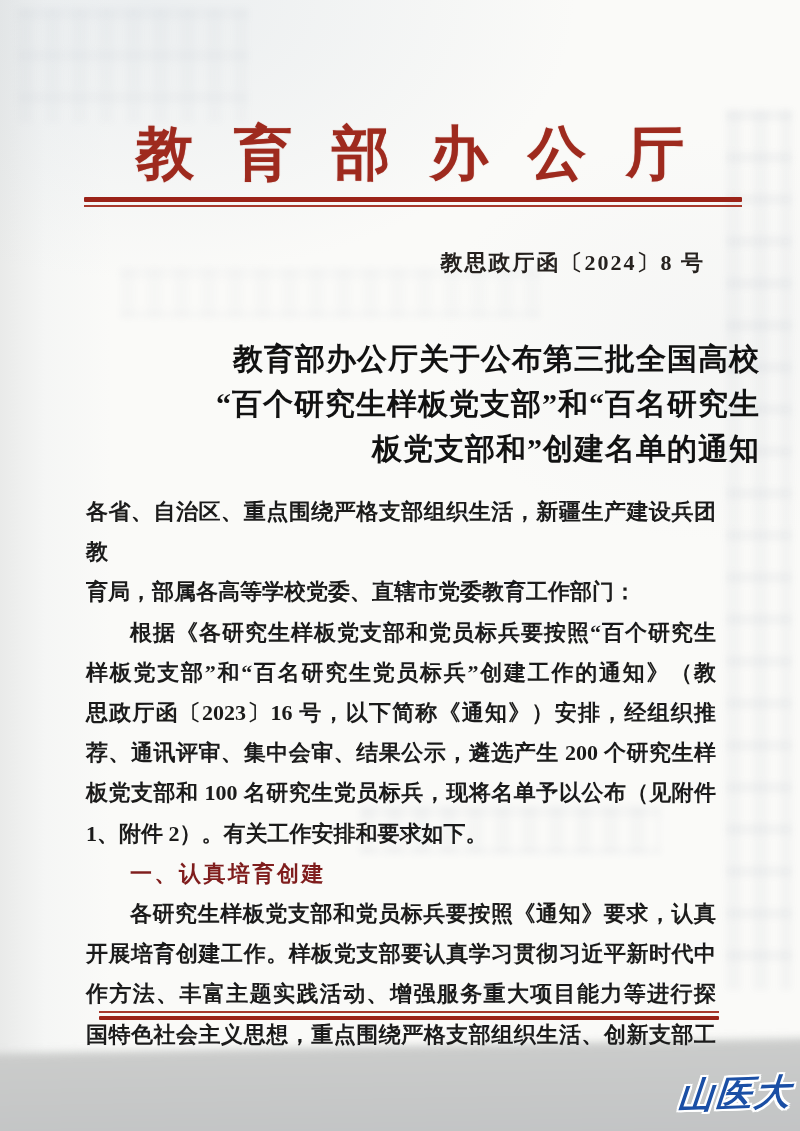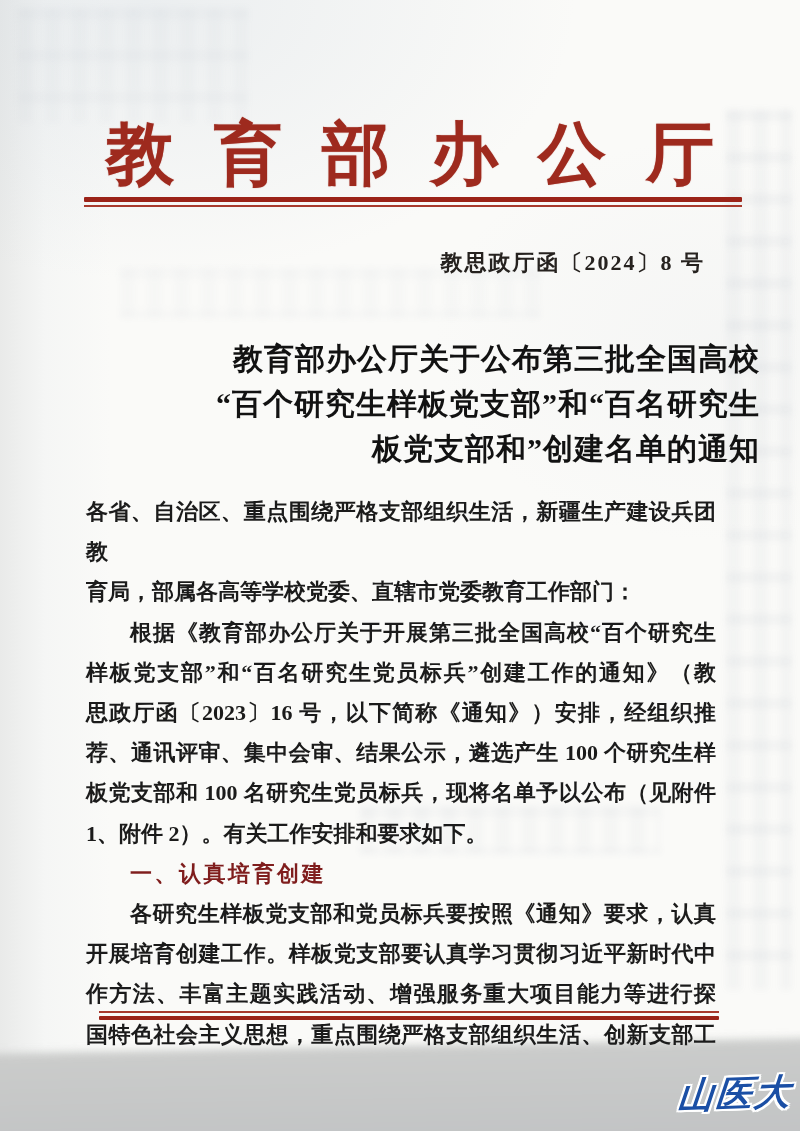--- a/index.html
+++ b/index.html
@@ -42,21 +42,21 @@
     filter:blur(3px);opacity:.6;
   }
   .bleed.b1{left:726px;top:110px;width:66px;height:880px;}
   .bleed.b2{left:18px;top:8px;width:230px;height:115px;opacity:.35;}
   .bleed.b3{left:360px;top:806px;width:300px;height:48px;opacity:.45;}
   .bleed.b4{left:120px;top:268px;width:420px;height:50px;opacity:.3;}
 
   .header-title{
     position:absolute;top:122px;left:0;width:800px;
     text-align:center;white-space:nowrap;
-    font-weight:700;font-size:68px;line-height:64px;
+    font-weight:700;font-size:58px;line-height:64px;
     letter-spacing:40px;padding-left:60px;box-sizing:border-box;
     color:var(--header-red);
     text-shadow:0 0 1px rgba(158,42,30,.6);
   }
   .rule-top{position:absolute;top:197px;left:84px;width:658px;}
   .rule-top .thick{height:5px;background:var(--rule-red);border-radius:1px;}
   .rule-top .gap{height:3px;}
   .rule-top .thin{height:2px;background:var(--rule-red-light);}
 
   .doc-number{
@@ -126,24 +126,24 @@
 
   <div class="doc-title">
     <div>教育部办公厅关于公布第三批全国高校</div>
     <div>“百个研究生样板党支部”和“百名研究生</div>
     <div>板党支部和”创建名单的通知</div>
   </div>
 
   <div class="doc-body">
     <div class="line fill">各省、自治区、重点围绕严格支部组织生活，新疆生产建设兵团教</div>
     <div class="line">育局，部属各高等学校党委、直辖市党委教育工作部门：</div>
-    <div class="line indent fill">根据《教育部办公厅关于开展第三批全国高校“百个研究生</div>
+    <div class="line indent fill">根据《各研究生样板党支部和党员标兵要按照“百个研究生</div>
     <div class="line fill">样板党支部”和“百名研究生党员标兵”创建工作的通知》（教</div>
     <div class="line fill">思政厅函〔2023〕16 号，以下简称《通知》）安排，经组织推</div>
-    <div class="line fill">荐、通讯评审、集中会审、结果公示，遴选产生 100 个研究生样</div>
+    <div class="line fill">荐、通讯评审、集中会审、结果公示，遴选产生 200 个研究生样</div>
     <div class="line fill">板党支部和 100 名研究生党员标兵，现将名单予以公布（见附件</div>
     <div class="line">1、附件 2）。有关工作安排和要求如下。</div>
     <div class="line heading indent">一、认真培育创建</div>
     <div class="line indent fill">各研究生样板党支部和党员标兵要按照《通知》要求，认真</div>
     <div class="line fill">开展培育创建工作。样板党支部要认真学习贯彻习近平新时代中</div>
     <div class="line fill">作方法、丰富主题实践活动、增强服务重大项目能力等进行探</div>
     <div class="line fill">国特色社会主义思想，重点围绕严格支部组织生活、创新支部工</div>
   </div>
 
   <div class="rule-bottom">

